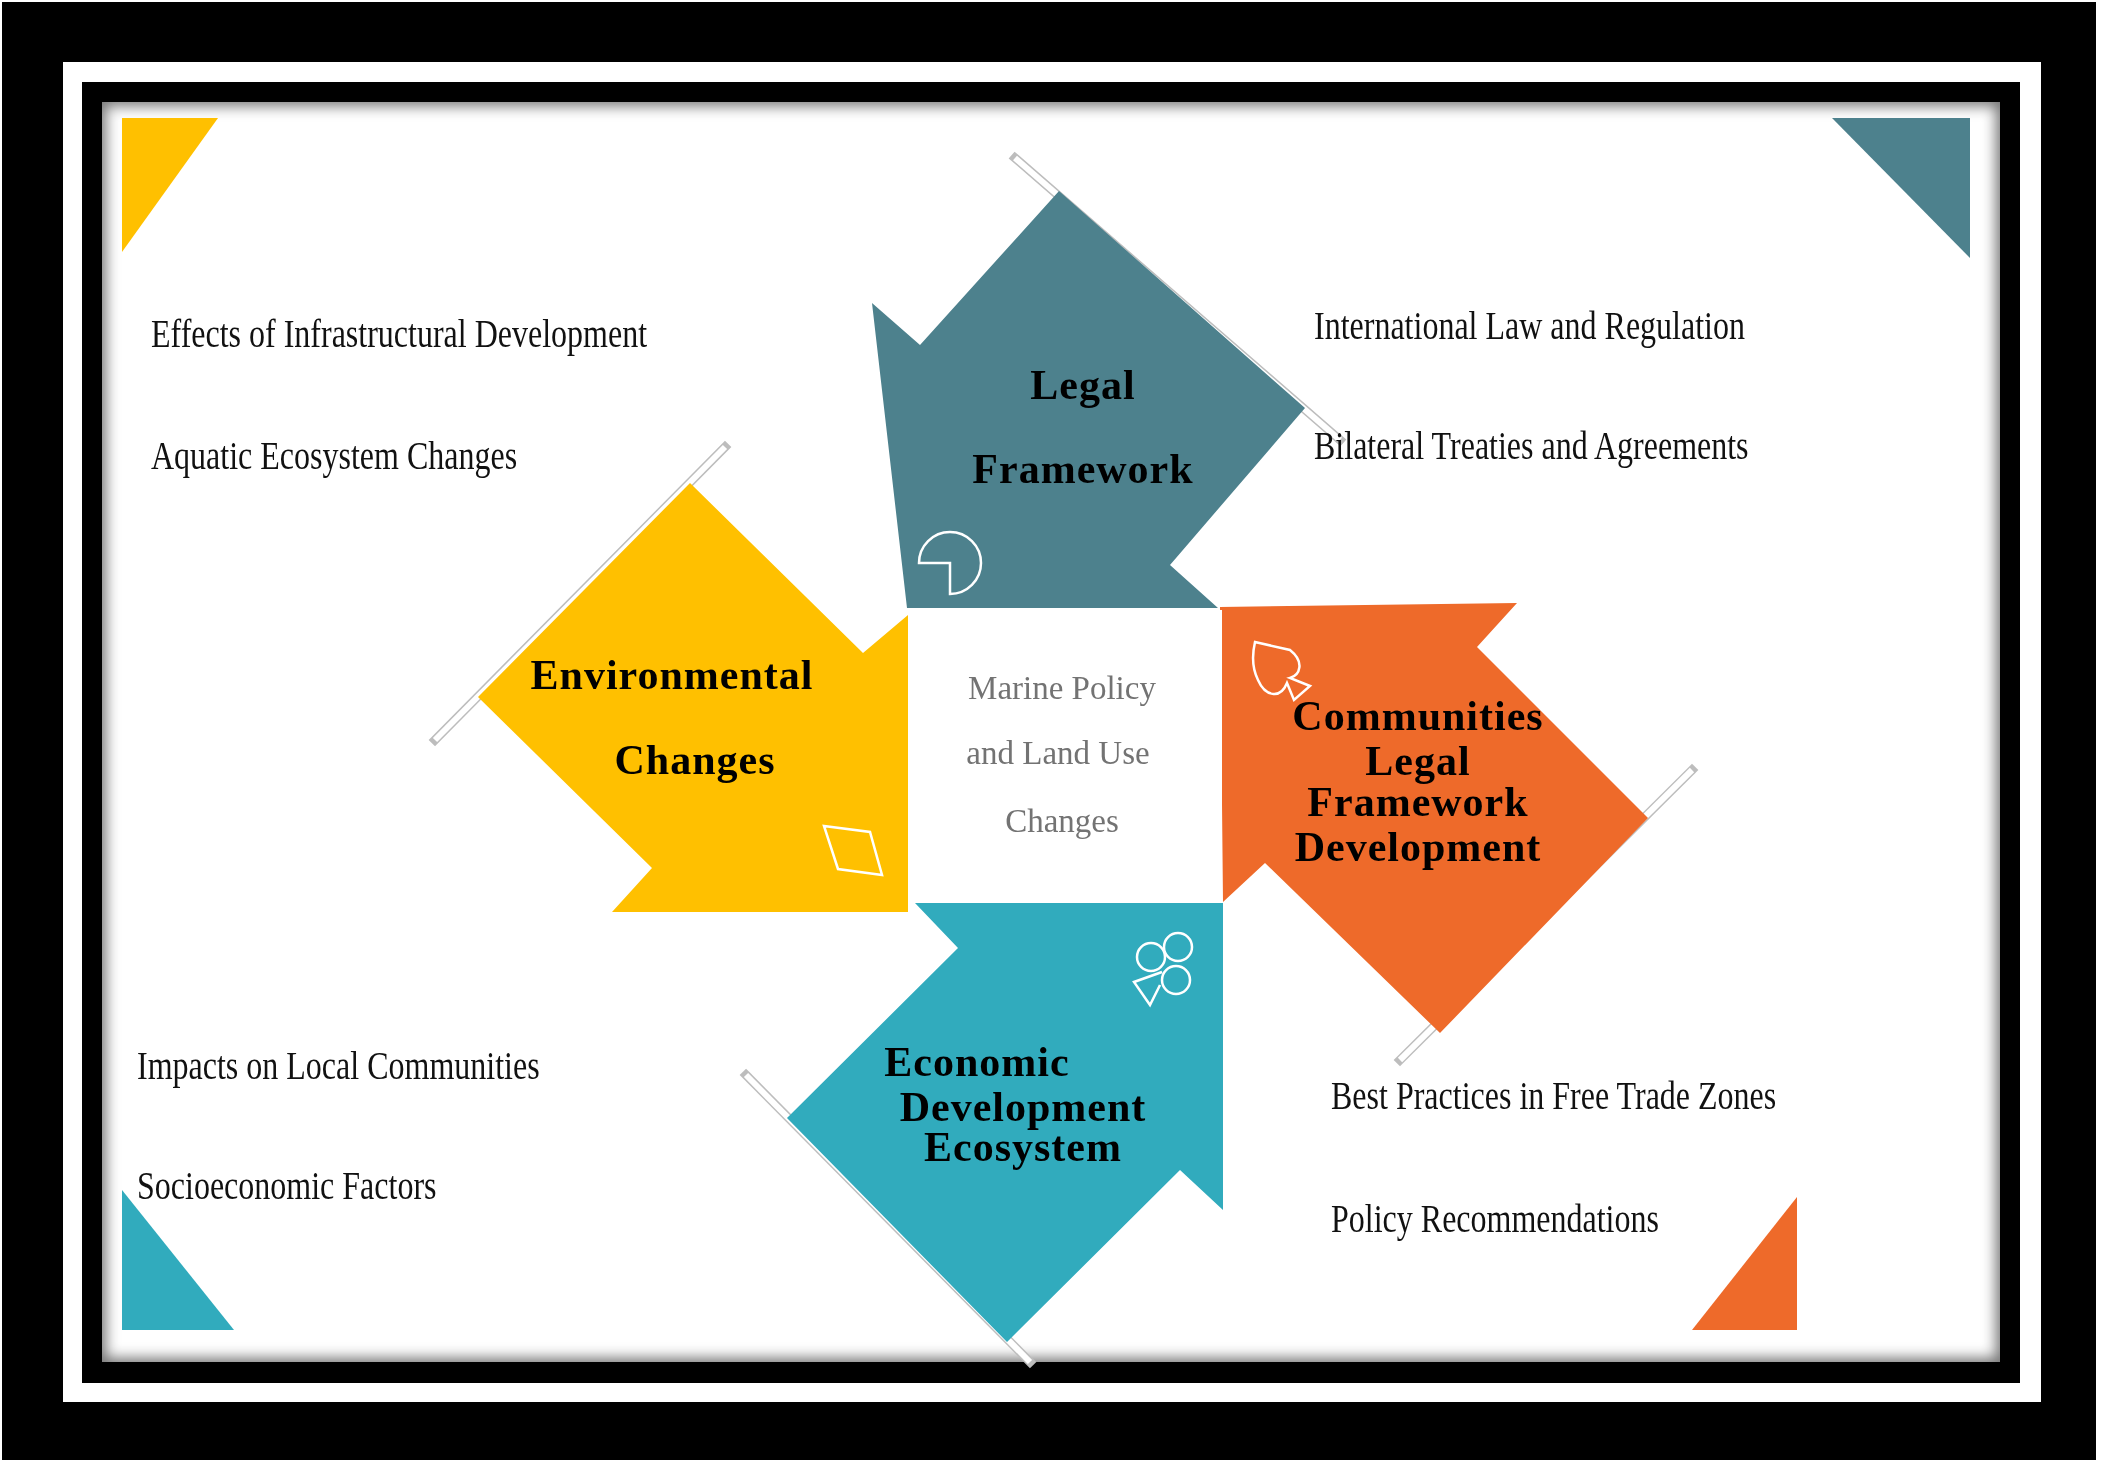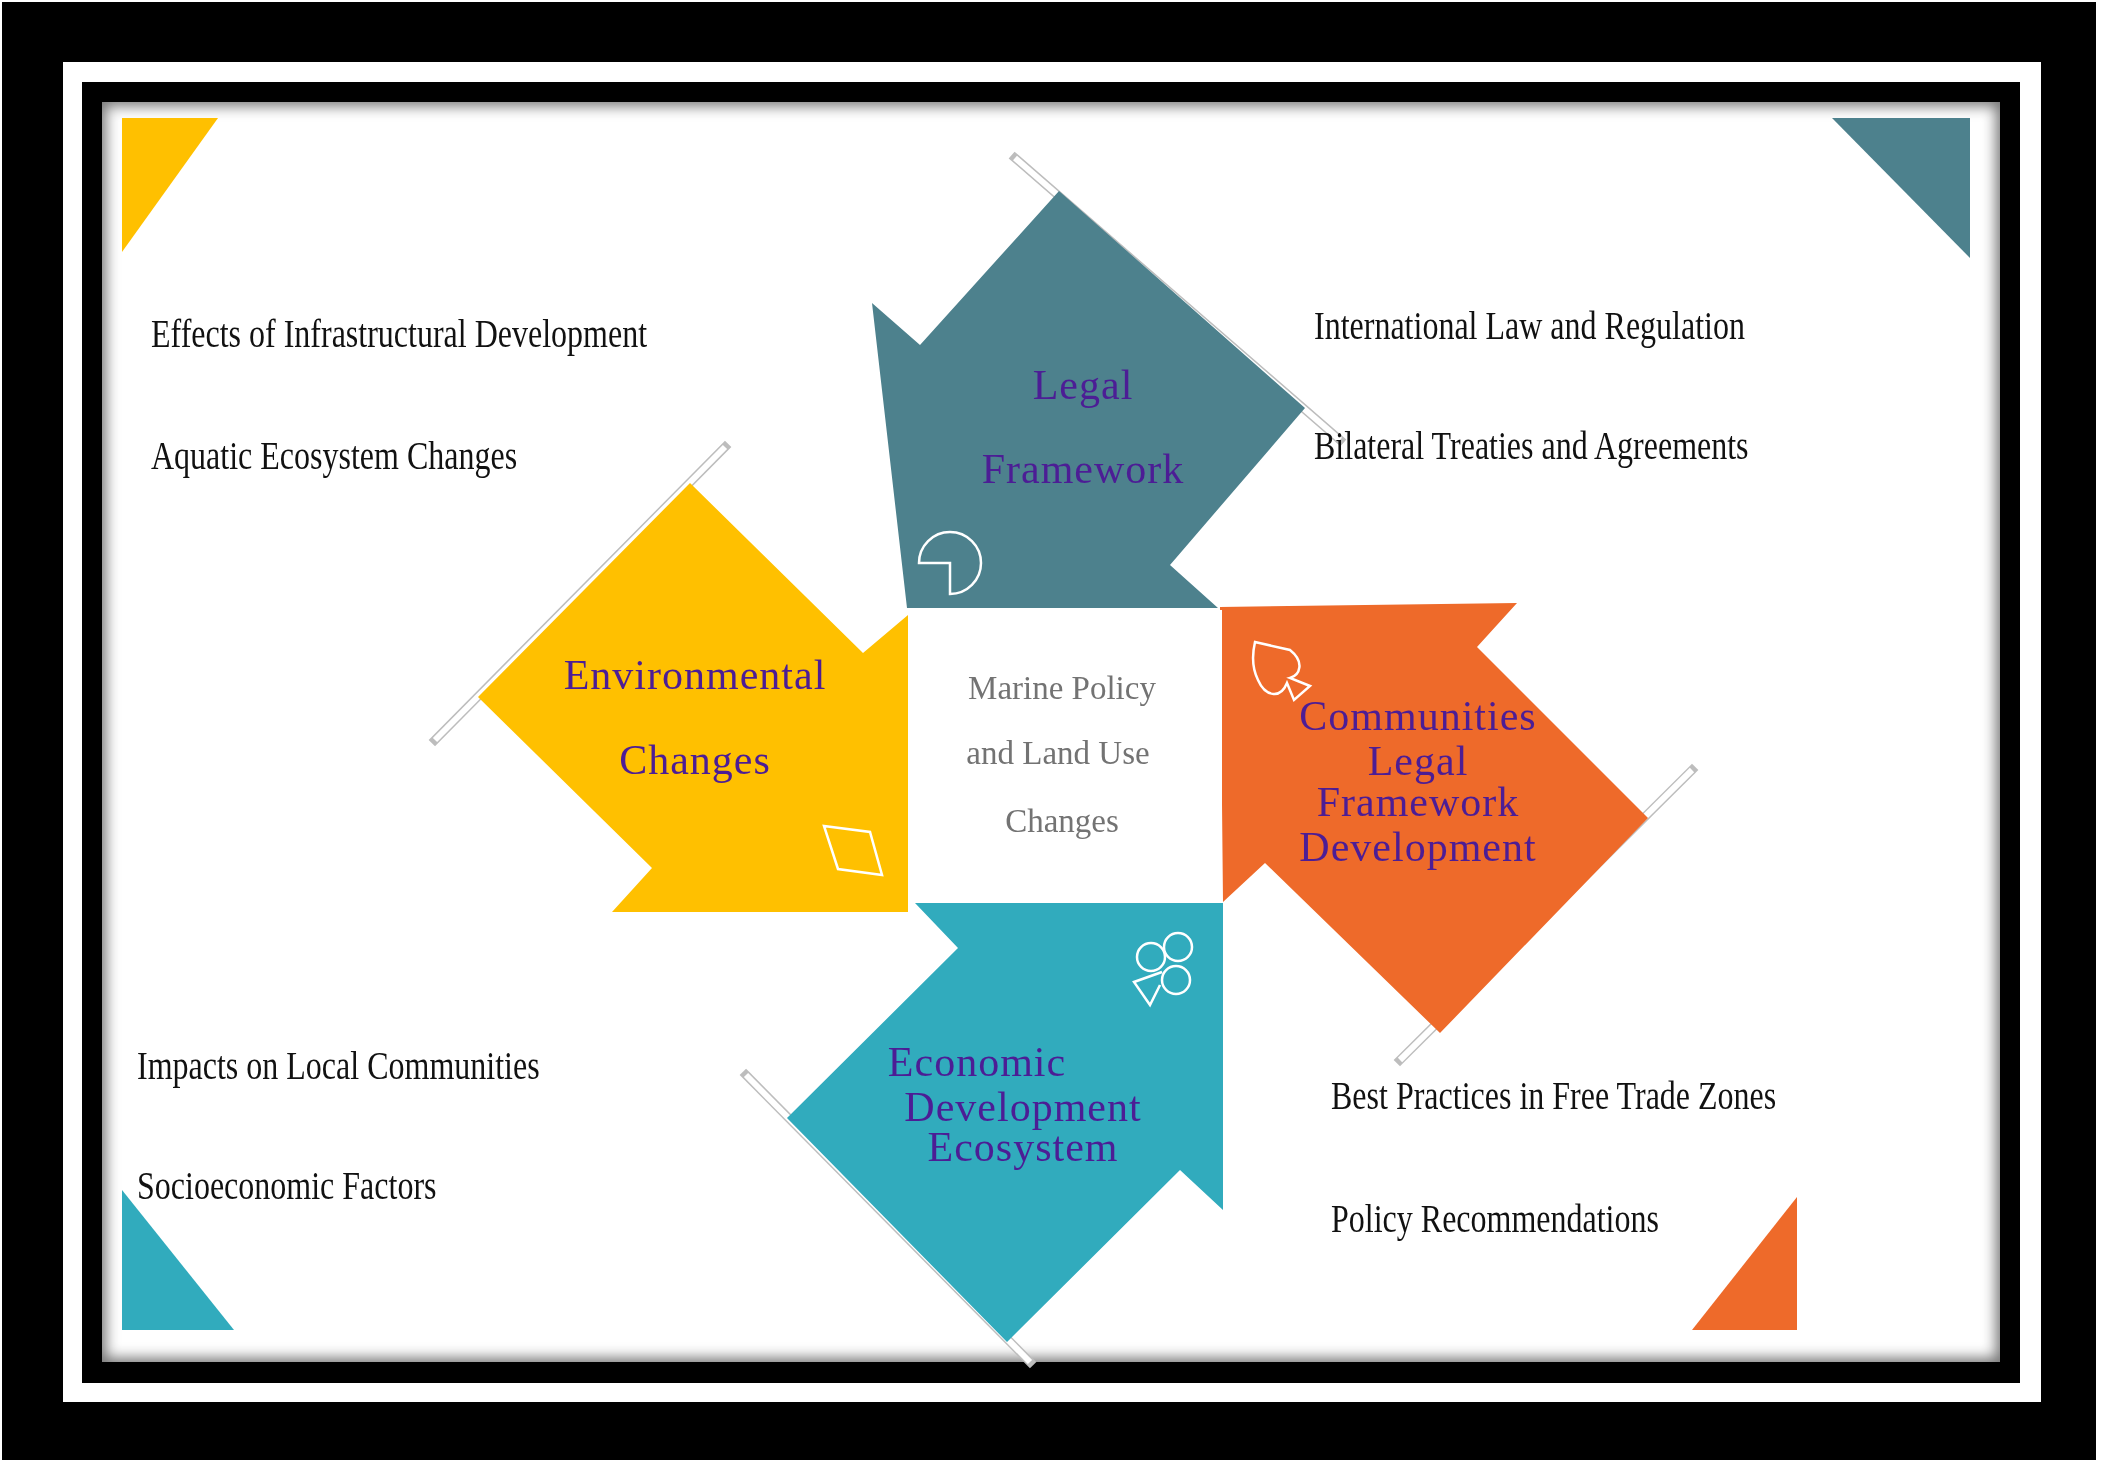--- a/index.html
+++ b/index.html
@@ -10,21 +10,21 @@
     .canvas {
       position: absolute; left: 102px; top: 102px; width: 1898px; height: 1260px; background: #fff;
       box-shadow: inset 0 0 14px 4px rgba(0,0,0,0.55);
     }
     svg.diagram { position: absolute; left: 0; top: 0; width: 2102px; height: 1465px; }
     .side-text {
       position: absolute; font-size: 40px; color: #111; white-space: nowrap;
       transform: scaleX(0.8); transform-origin: left bottom; line-height: 1;
     }
     .label {
-      position: absolute; color: #4c1d95; font-weight: normal; text-align: center; white-space: nowrap;
+      position: absolute; color: #000000; font-weight: bold; text-align: center; white-space: nowrap;
       transform: translateX(-50%); line-height: 1; letter-spacing: 1px;
     }
     .center-text {
       position: absolute; color: #737373; font-weight: normal; text-align: left; white-space: nowrap;
       transform: translateX(-50%); line-height: 1; font-size: 33px;
     }
   </style>
 </head>
 <body>
 
@@ -69,21 +69,21 @@
   </g>
 </svg>
 
 <div class="center-text" style="left:1062px; top:672px;">Marine Policy</div>
 <div class="center-text" style="left:1036px; top:737px;margin-left:22px;">and Land Use</div>
 <div class="center-text" style="left:1062px; top:805px;">Changes</div>
 
 <div class="label" style="left:1083px; top:364px; font-size:42px;">Legal</div>
 <div class="label" style="left:1083px; top:448px; font-size:42px;">Framework</div>
 
-<div class="label" style="left:695px; top:654px; font-size:42px;">Environmental</div>
+<div class="label" style="left:672px; top:654px; font-size:42px;">Environmental</div>
 <div class="label" style="left:695px; top:739px; font-size:42px;">Changes</div>
 
 <div class="label" style="left:1418px; top:695px; font-size:42px;">Communities</div>
 <div class="label" style="left:1418px; top:740px; font-size:42px;">Legal</div>
 <div class="label" style="left:1418px; top:781px; font-size:42px;">Framework</div>
 <div class="label" style="left:1418px; top:826px; font-size:42px;">Development</div>
 
 <div class="label" style="left:977px; top:1041px; font-size:42px;">Economic</div>
 <div class="label" style="left:1023px; top:1086px; font-size:42px;text-align:center;">Development</div>
 <div class="label" style="left:1023px; top:1126px; font-size:42px;">Ecosystem</div>

